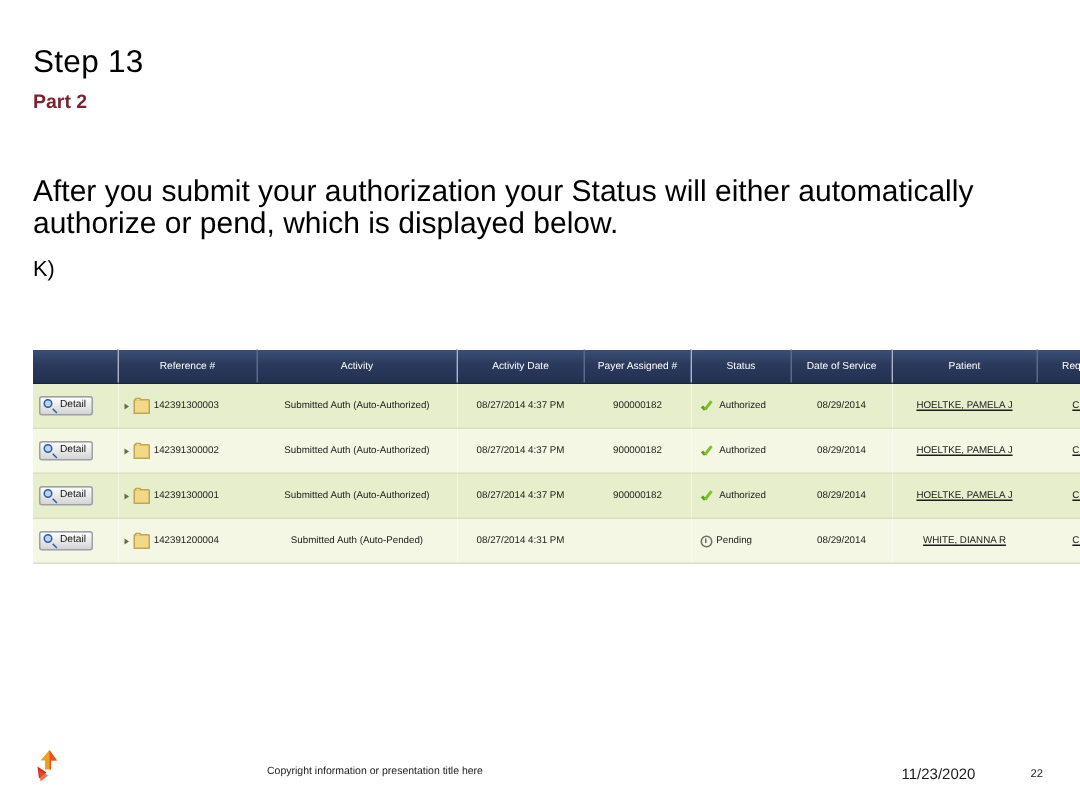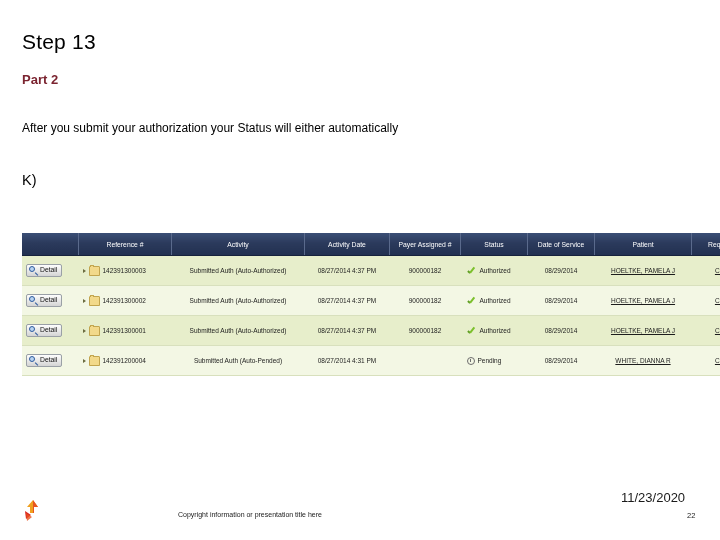--- a/index.html
+++ b/index.html
@@ -21,33 +21,33 @@
     left: 22px;
     top: 30px;
     font-size: 21px;
     color: #000000;
     letter-spacing: 0.2px;
     text-align: center;
   }
   .slide-subtitle {
     position: absolute;
     left: 22px;
-    top: 72px;
+    top: 60px;
     font-size: 13px;
     font-weight: bold;
     color: #7b2430;
   }
 
   
   .body-copy {
     position: absolute;
     left: 22px;
     top: 118px;
     width: 660px;
-    font-size: 12px;
+    font-size: 20px;
     line-height: 21px;
     color: #000000;
   }
   .body-copy p { margin: 0; }
   .list-marker {
     position: absolute;
     left: 22px;
     top: 172px;
     font-size: 14.5px;
     color: #000000;
@@ -259,41 +259,41 @@
   .footer-copyright {
     position: absolute;
     left: 178px;
     top: 511px;
     font-size: 7px;
     color: #1a1a1a;
   }
   .footer-date {
     position: absolute;
     left: 601px;
-    top: 490px;
-    font-size: 13px;
+    top: 511px;
+    font-size: 10px;
     color: #1a1a1a;
-    margin-left: 20px;
   }
   .footer-page {
     position: absolute;
     left: 687px;
     top: 511px;
     font-size: 7.5px;
     color: #1a1a1a;
   }
 </style>
 </head>
 <body>
 
 <div class="slide-title">Step 13</div>
 <div class="slide-subtitle">Part 2</div>
 
 <div class="body-copy">
   <p>After you submit your authorization your Status will either automatically</p>
+  <p>authorize or pend, which is displayed below.</p>
 </div>
 <div class="list-marker">K)</div>
 
 <div class="grid-shot">
   <table class="auth-grid">
     <thead>
       <tr>
         <th class="col-detail"></th>
         <th class="col-ref">Reference #</th>
         <th class="col-activity">Activity</th>

